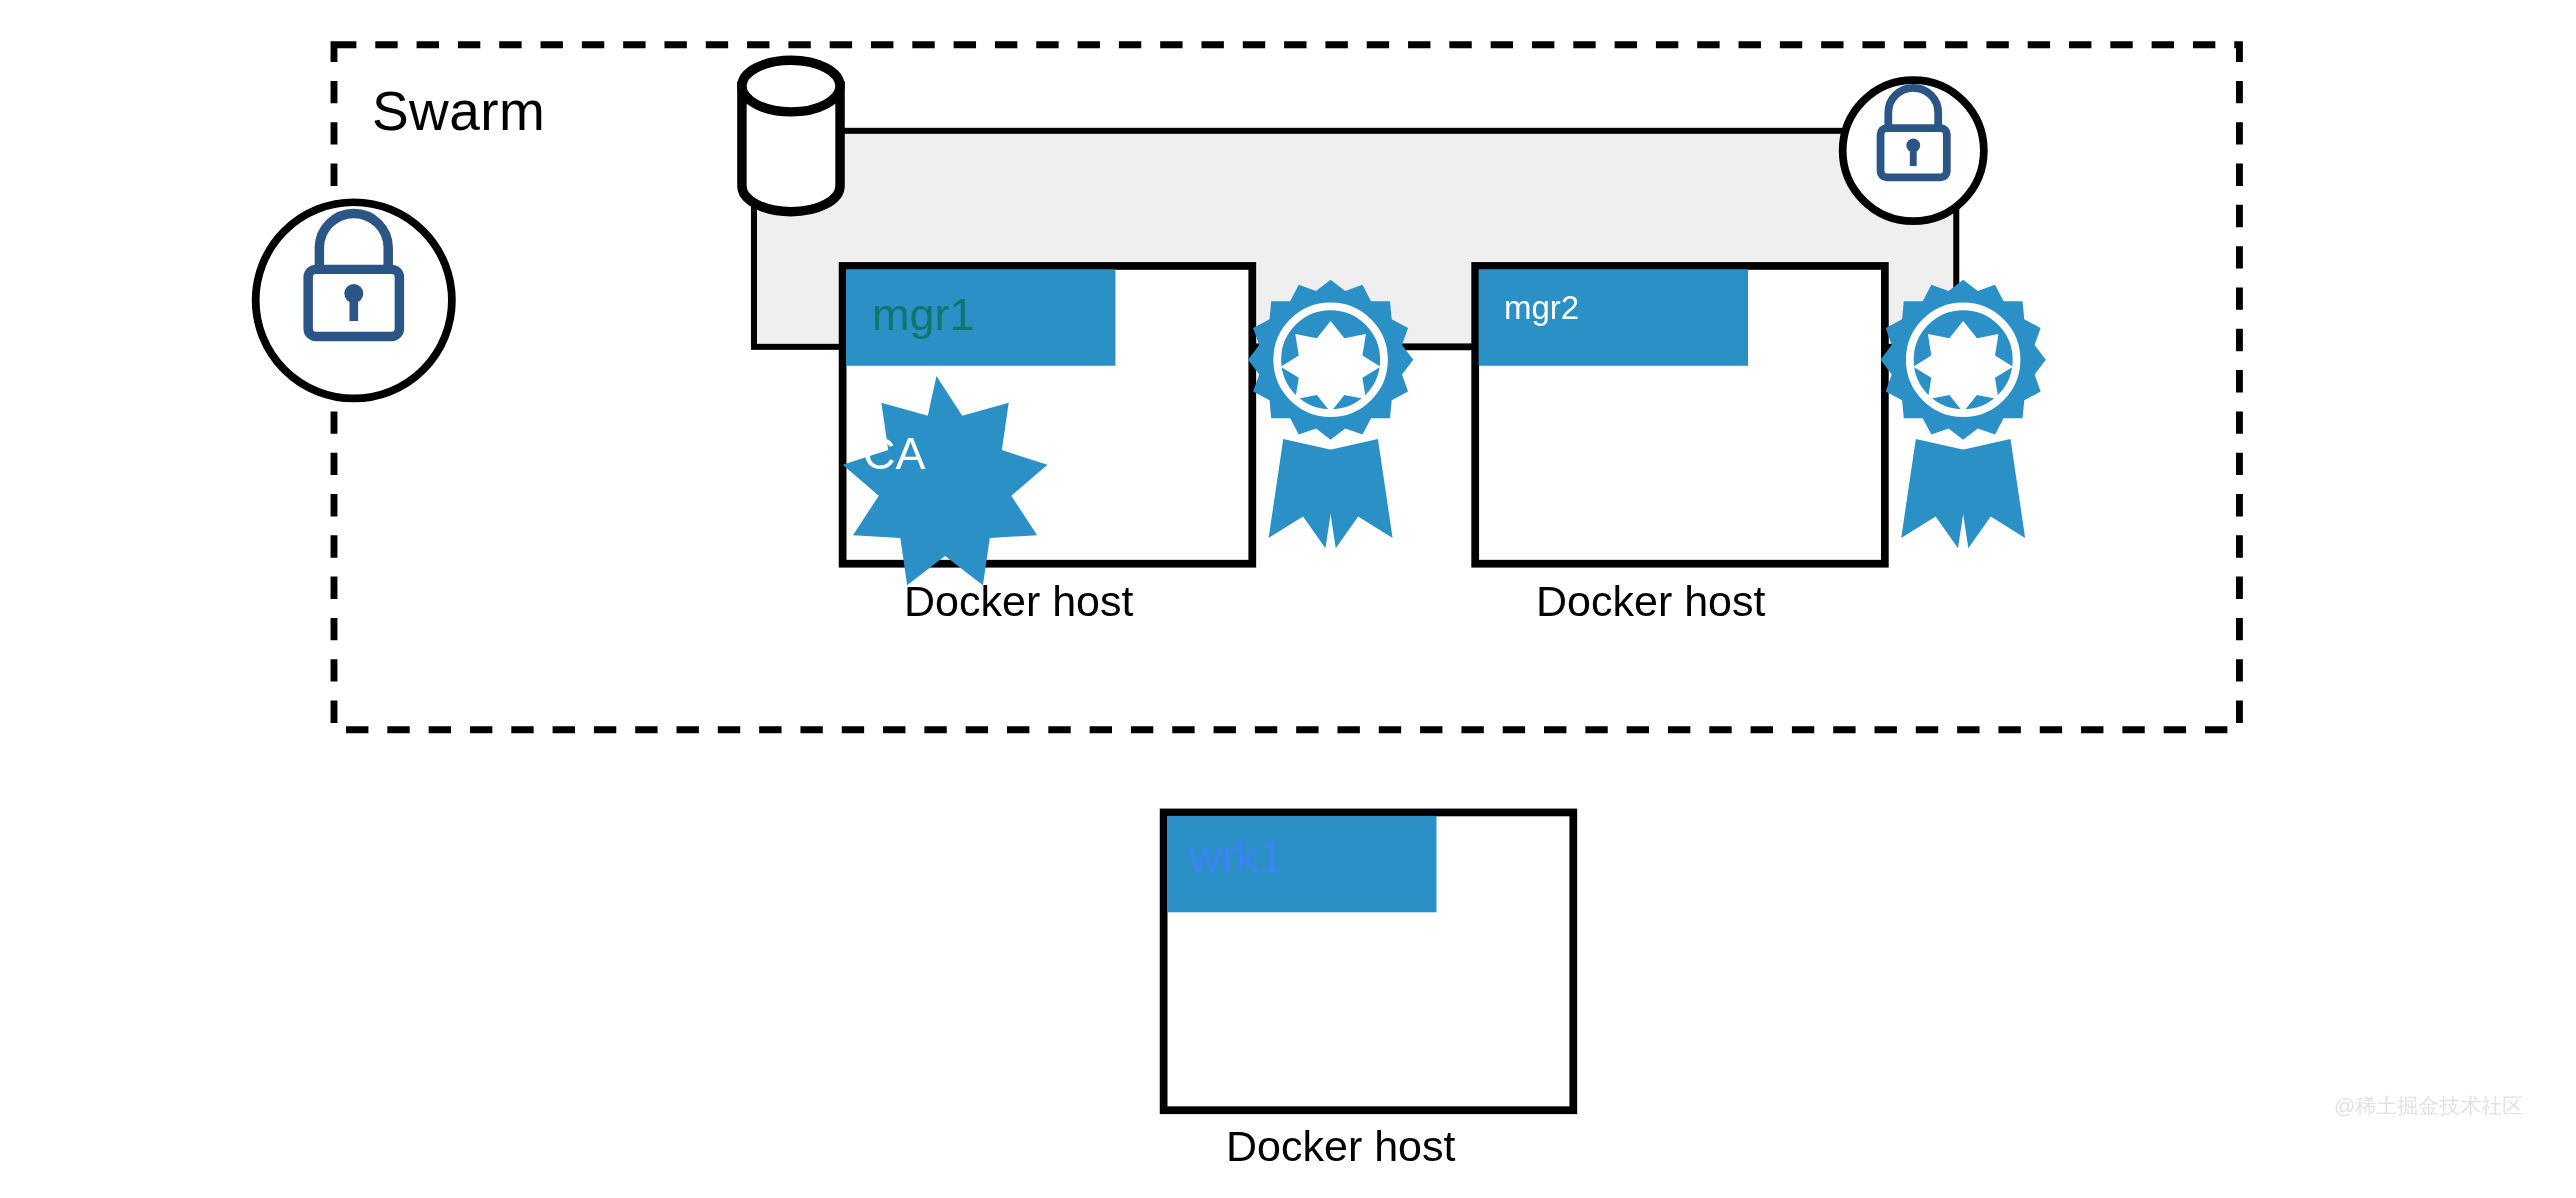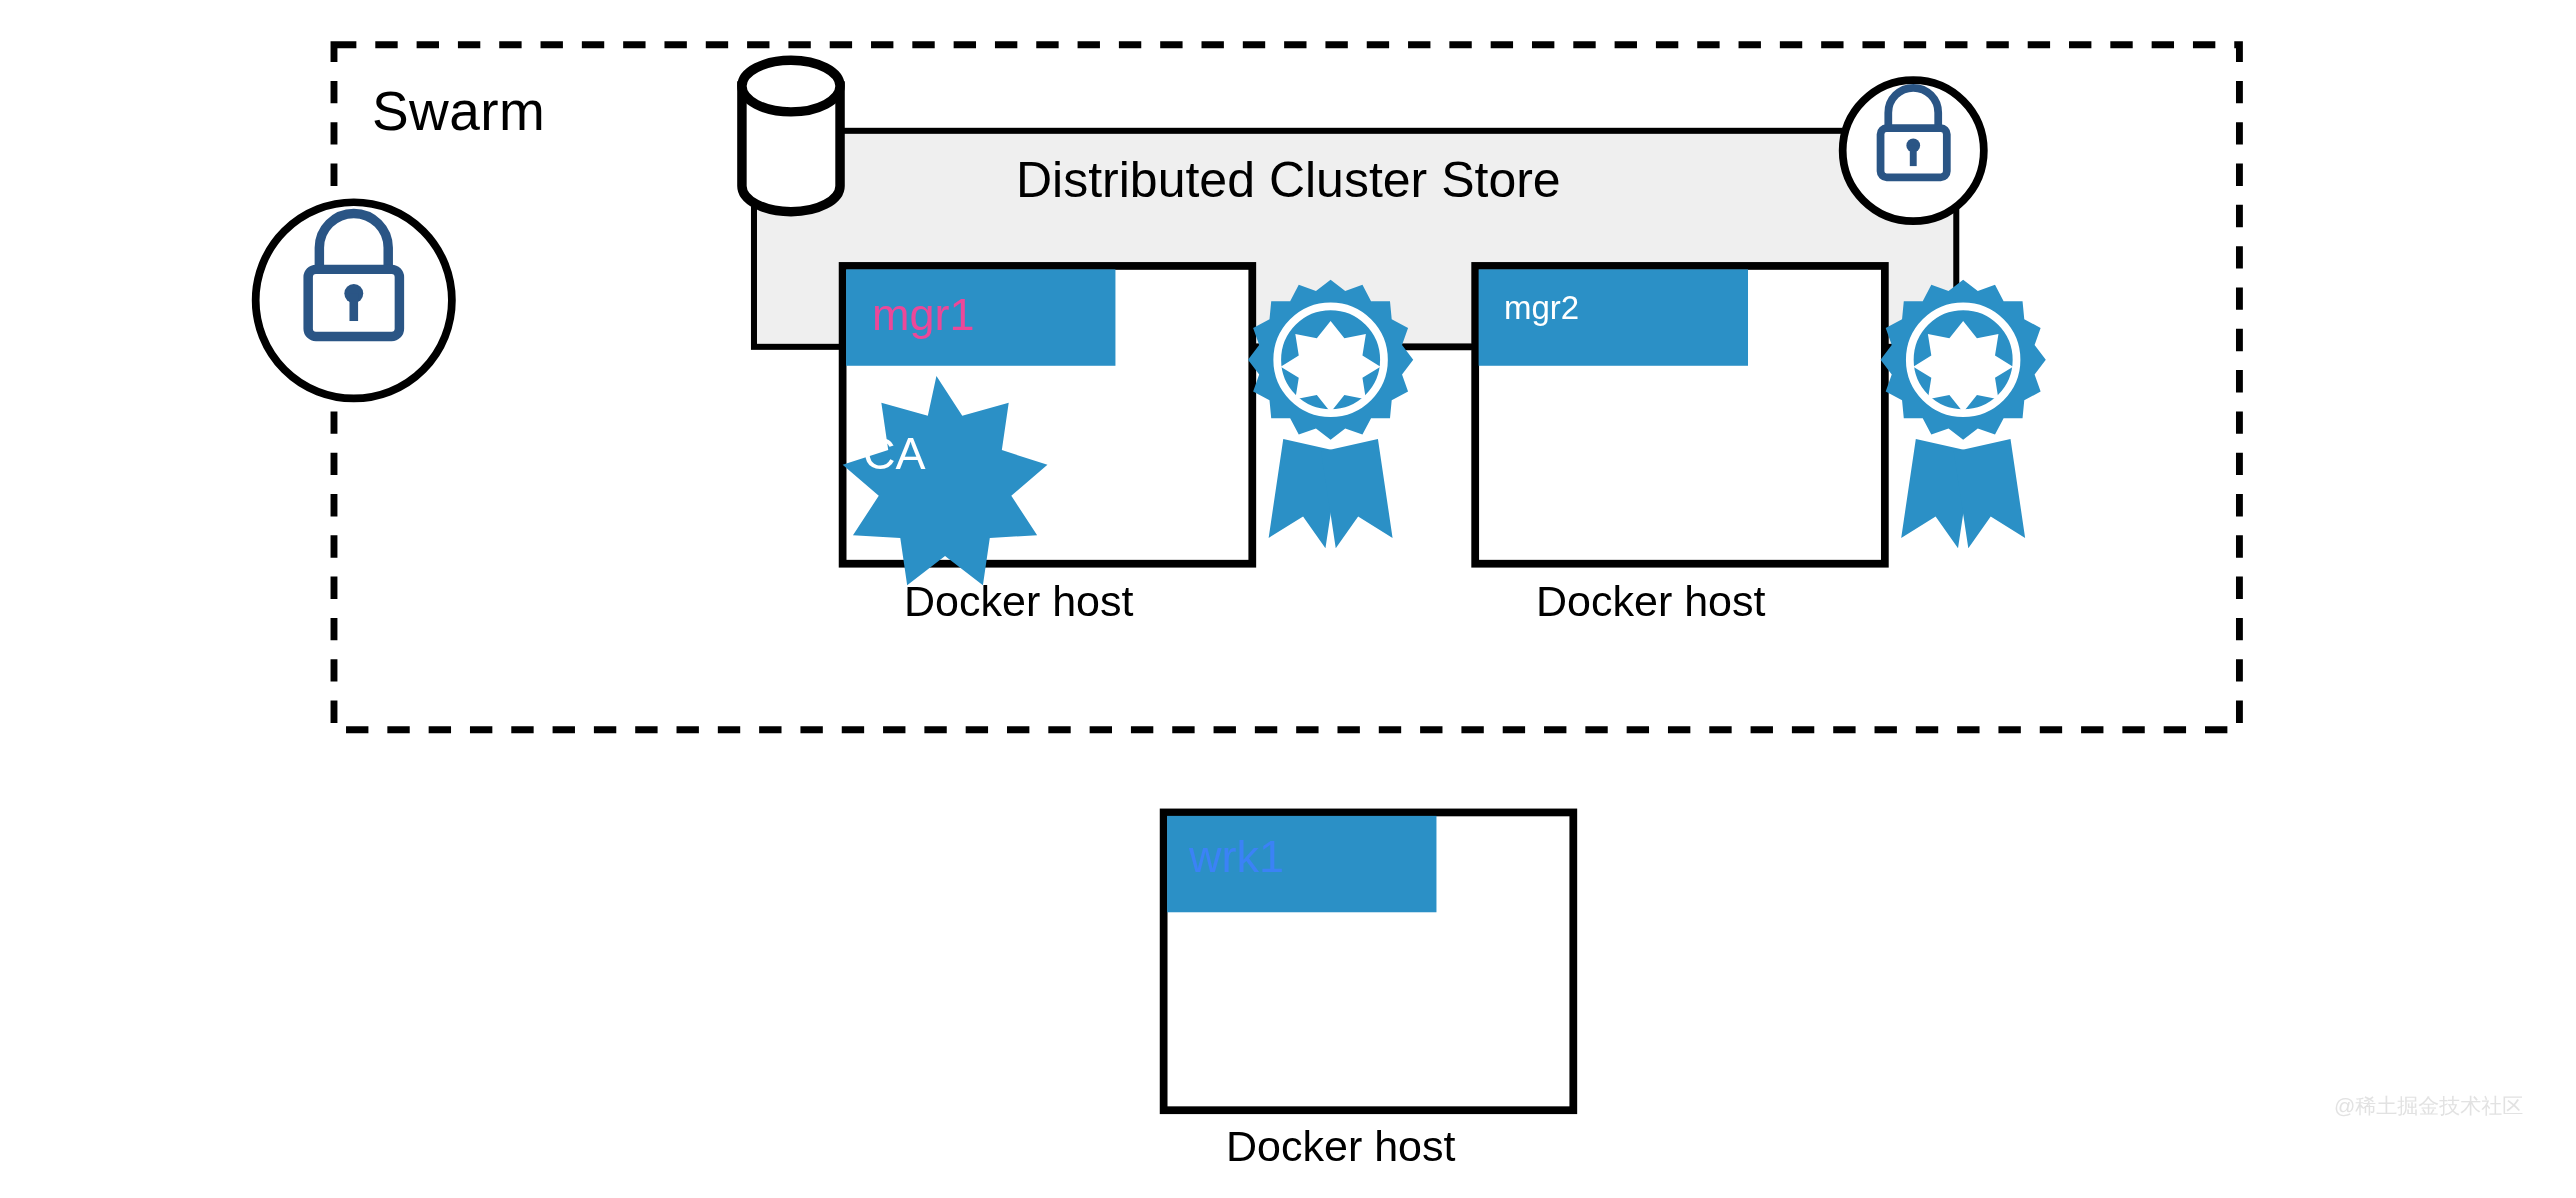--- a/index.html
+++ b/index.html
@@ -39,21 +39,21 @@
   }
   #store-label {
     left: 1016px;
     top: 151px;
     font-size: 50px;
   }
   #mgr1-label {
     left: 872px;
     top: 289px;
     font-size: 45px;
-    color: #ec4899;
+    color: #0f766e;
   }
   #mgr2-label {
     left: 1504px;
     top: 289px;
     font-size: 33px;
     color: #ffffff;
   }
   #wrk1-label {
     left: 1189px;
     top: 831px;
@@ -177,21 +177,20 @@
       <path fill="#ffffff" d="
         M 90 48 L 106 68 L 131 63 L 127 88 L 148 101
         L 127 114 L 131 139 L 106 134 L 90 154 L 74 134
         L 49 139 L 53 114 L 32 101 L 53 88 L 49 63 L 74 68 Z"></path>
     </g>
 
   </svg>
 
   <div class="txt" id="swarm-label">Swarm</div>
 
-  <div class="txt" id="store-label">Distributed Cluster Store</div>
 
   <div class="txt" id="mgr1-label">mgr1</div>
 
   <div class="txt" id="ca-label">CA</div>
 
   <div class="txt" id="host1-label">Docker host</div>
 
   <div class="txt" id="mgr2-label">mgr2</div>
 
   <div class="txt" id="host2-label">Docker host</div>

